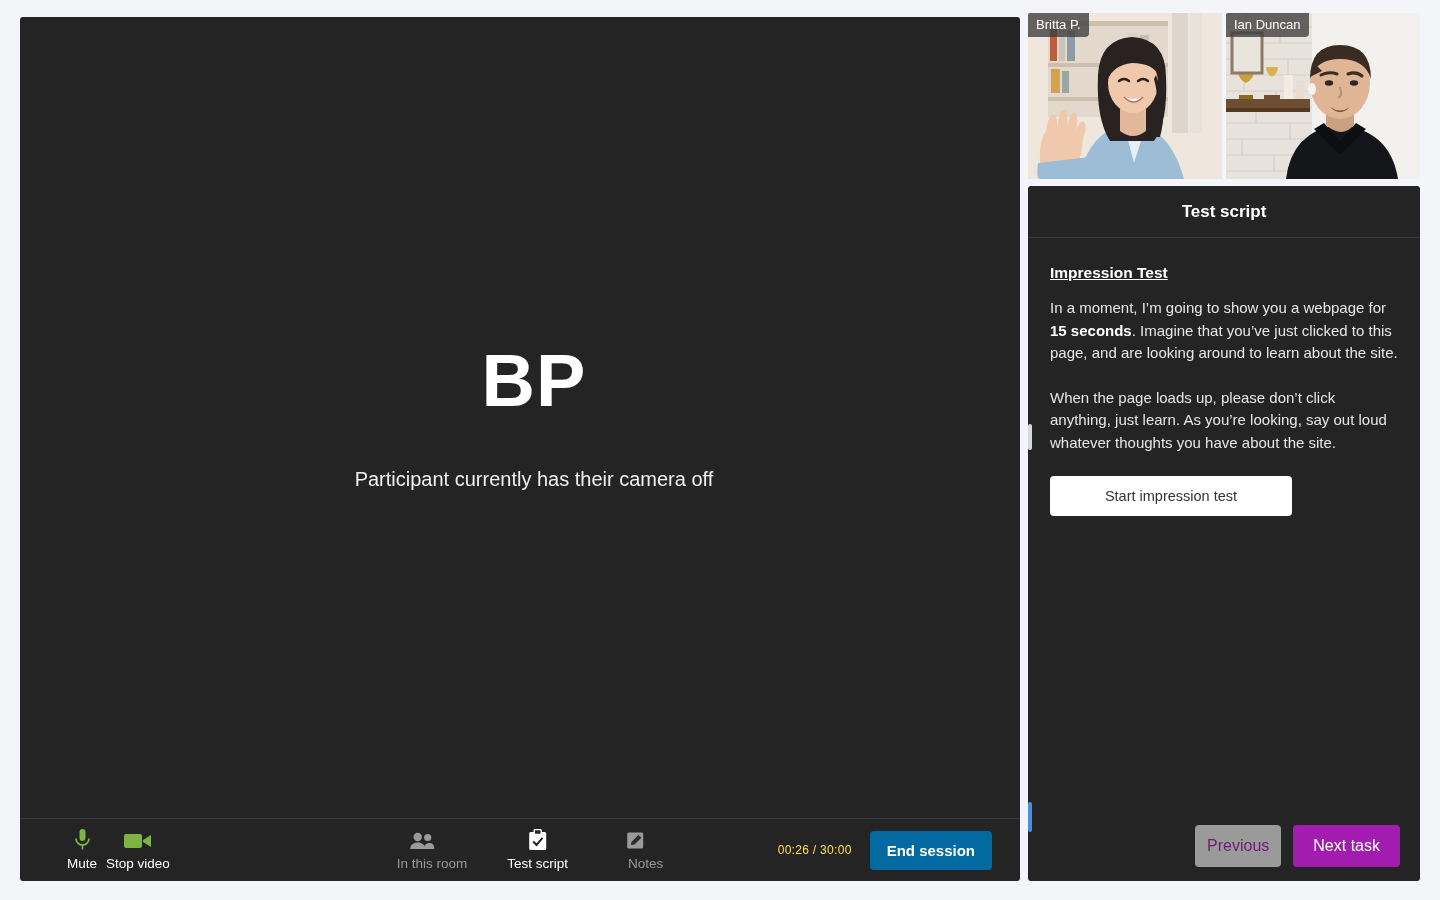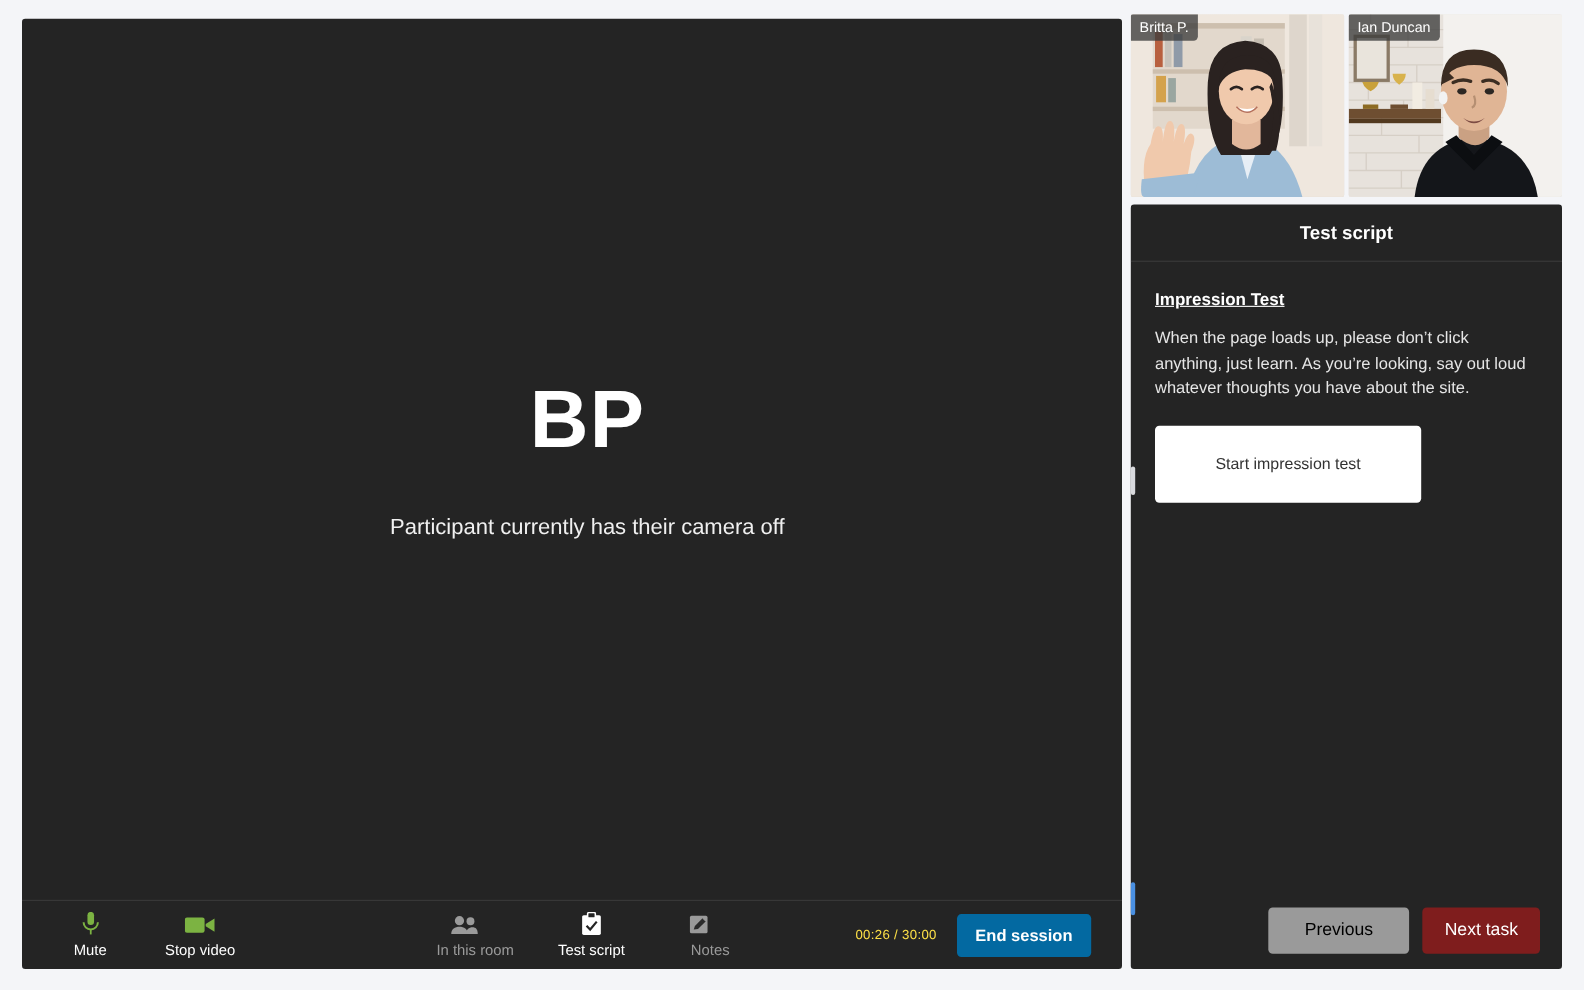--- a/index.html
+++ b/index.html
@@ -31,21 +31,21 @@
   .camera-off-msg {
     margin-top: 50px; font-size: 20px; color: #f0f0f0;
   }
 
   
   .toolbar {
     position: absolute; left: 0; right: 0; bottom: 0; height: 63px;
     border-top: 1px solid #3a3a3a;
     display: flex; align-items: center;
   }
-  .tb-left { display: flex; align-items: center; padding-left: 38px; gap: 44px; }
+  .tb-left { display: flex; align-items: center; padding-left: 38px; }
   .tb-center {
     position: absolute; left: 50%; transform: translateX(-50%);
     display: flex; align-items: center; gap: 40px;
   }
   .tb-right {
     position: absolute; right: 28px; display: flex; align-items: center; gap: 18px;
   }
   .tb-item {
     display: flex; flex-direction: column; align-items: center;
     gap: 5px; cursor: pointer; min-width: 48px;
@@ -90,34 +90,34 @@
   .script-header-title { color: #fff; font-size: 17px; font-weight: bold; }
   .script-body { flex: 1 1 auto; padding: 26px 22px 0 22px; overflow: hidden; }
   .script-task-title { color: #fff; font-size: 15.5px; font-weight: bold; margin-bottom: 15px; text-decoration: underline; }
   .script-para {
     color: #e6e6e6; font-size: 15px; line-height: 22.5px; margin-bottom: 22px;
   }
   .script-para b { font-weight: bold; color: #ffffff; }
   .start-test-btn {
     display: block; width: 242px; margin-top: 10px;
     background: #ffffff; color: #333; border: none; border-radius: 4px;
-    padding: 27px 10px; font-size: 14.5px; cursor: pointer;
+    padding: 12px 10px; font-size: 14.5px; cursor: pointer;
     font-family: "Liberation Sans", sans-serif;
   }
   .script-footer {
     flex: 0 0 auto; height: 70px; display: flex; align-items: center;
     justify-content: flex-end; gap: 12px; padding-right: 20px;
   }
   .btn-prev {
-    background: #9a9a9a; color: #000000; border: none; border-radius: 4px;
-    font-size: 16px; padding: 12px 33px; cursor: pointer;
+    background: #9a9a9a; color: #701a75; border: none; border-radius: 4px;
+    font-size: 16px; padding: 12px 12px; cursor: pointer;
     font-family: "Liberation Sans", sans-serif;
   }
   .btn-next {
-    background: #7f1d1d; color: #fff; border: none; border-radius: 4px;
+    background: #a21caf; color: #fff; border: none; border-radius: 4px;
     font-size: 16px; padding: 12px 20px; cursor: pointer;
     font-family: "Liberation Sans", sans-serif;
   }
 
   
   .handle-light {
     position: absolute; left: 1028px; top: 424px;
     width: 4px; height: 26px; background: #d9dade; border-radius: 2px;
     cursor: col-resize;
   }
@@ -335,20 +335,21 @@
 
   <div class="script-panel">
 
     <div class="script-header">
       <span class="script-header-title">Test script</span>
     </div>
 
     <div class="script-body">
       <div class="script-task-title">Impression Test</div>
 
+      <p class="script-para"><span>In a moment, I’m going to show you a webpage for </span><b>15 seconds</b><span>. Imagine that you’ve just clicked to this page, and are looking around to learn about the site.</span></p>
 
       <p class="script-para">When the page loads up, please don’t click anything, just learn. As you’re looking, say out loud whatever thoughts you have about the site.</p>
 
       <button class="start-test-btn">Start impression test</button>
     </div>
 
     <div class="script-footer">
       <button class="btn-prev">Previous</button>
       <button class="btn-next">Next task</button>
     </div>

